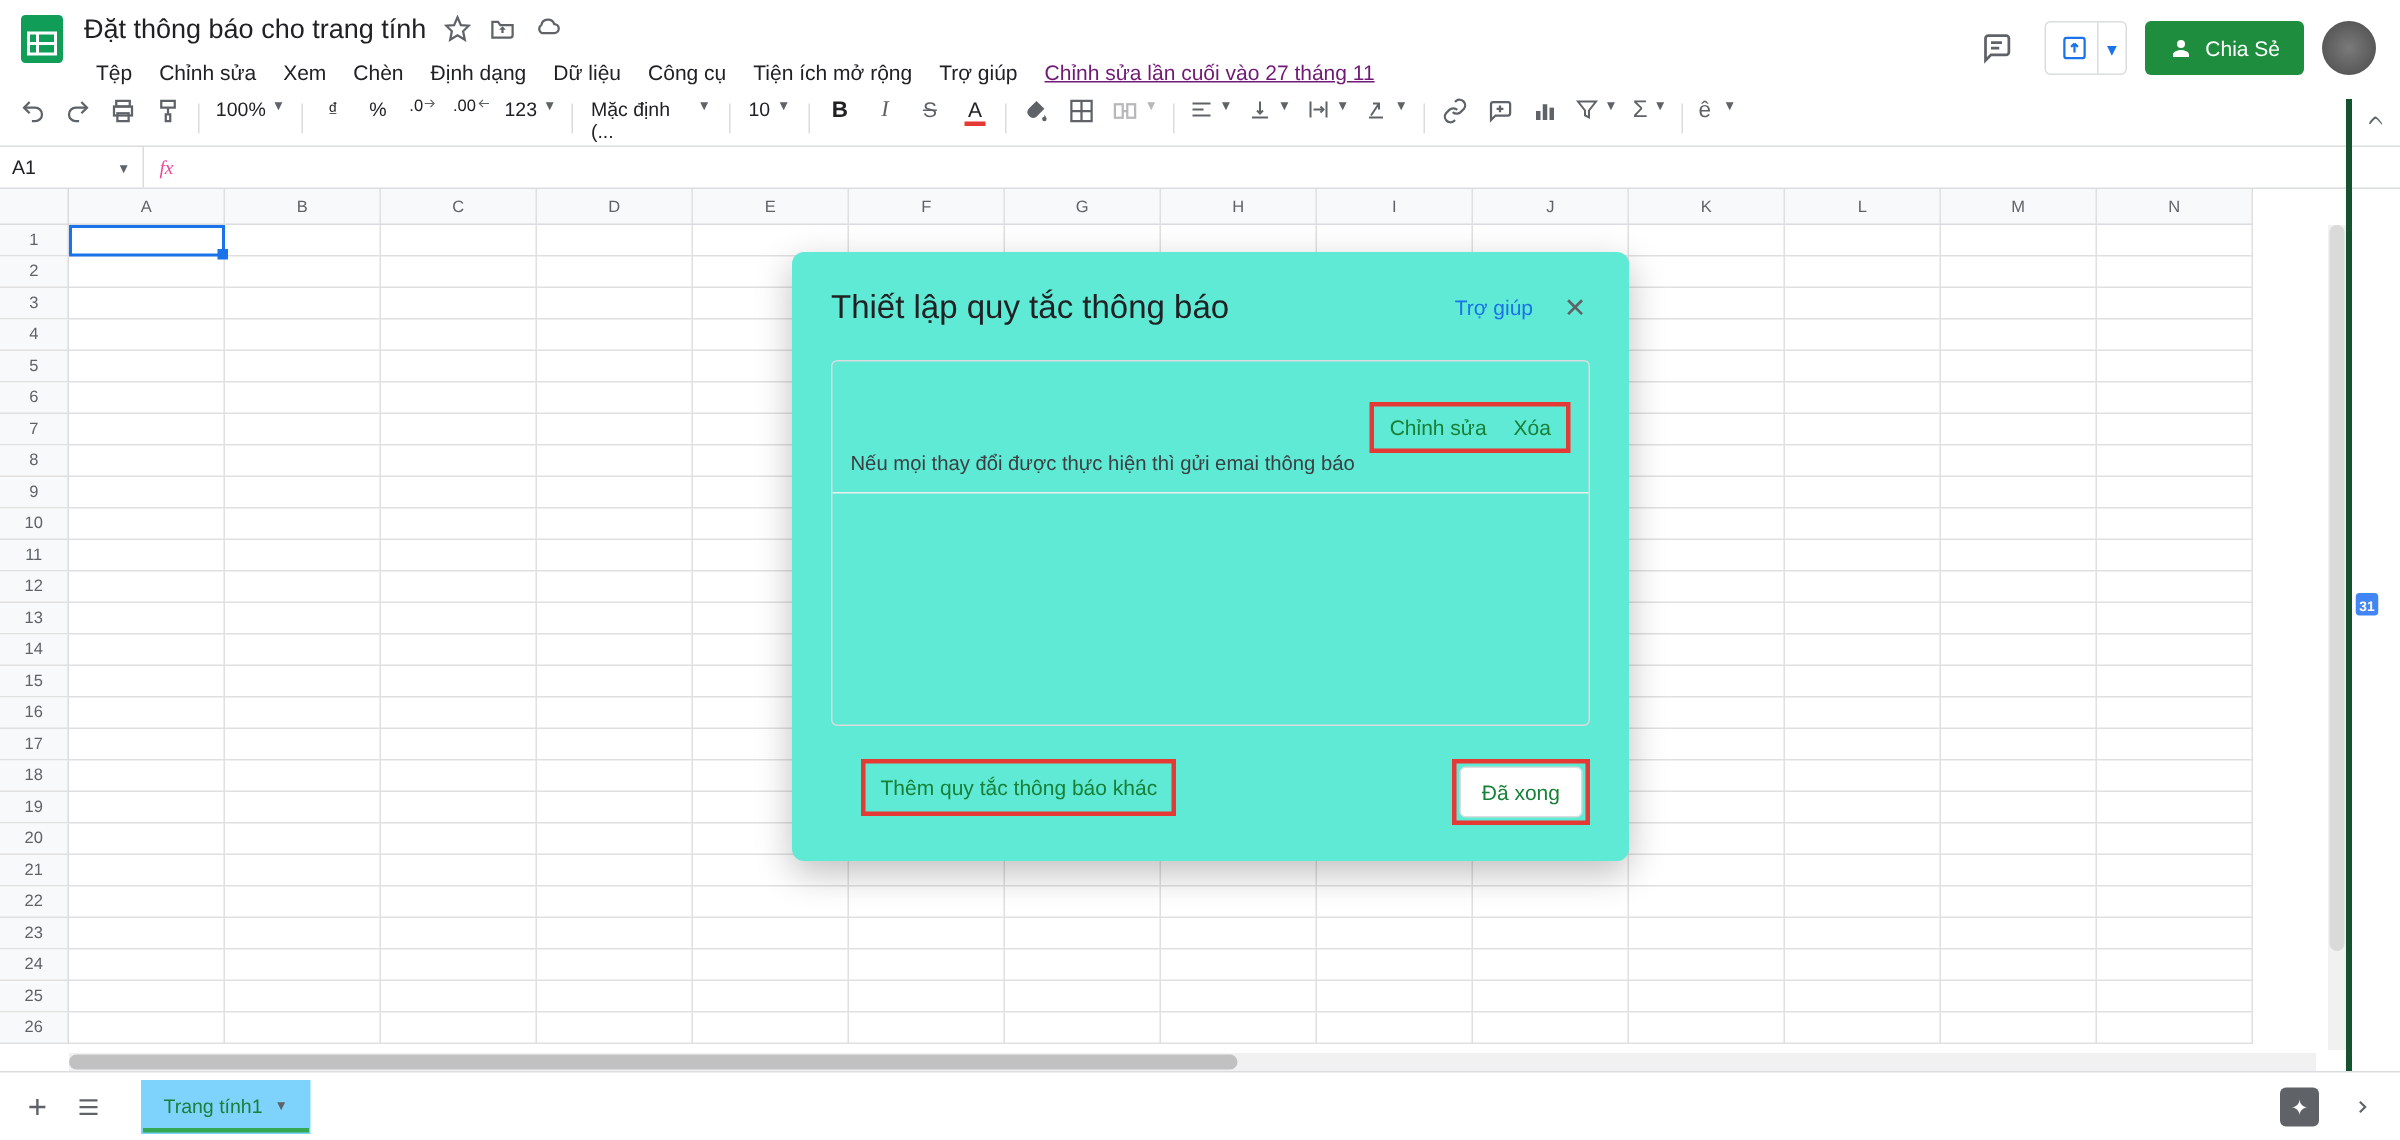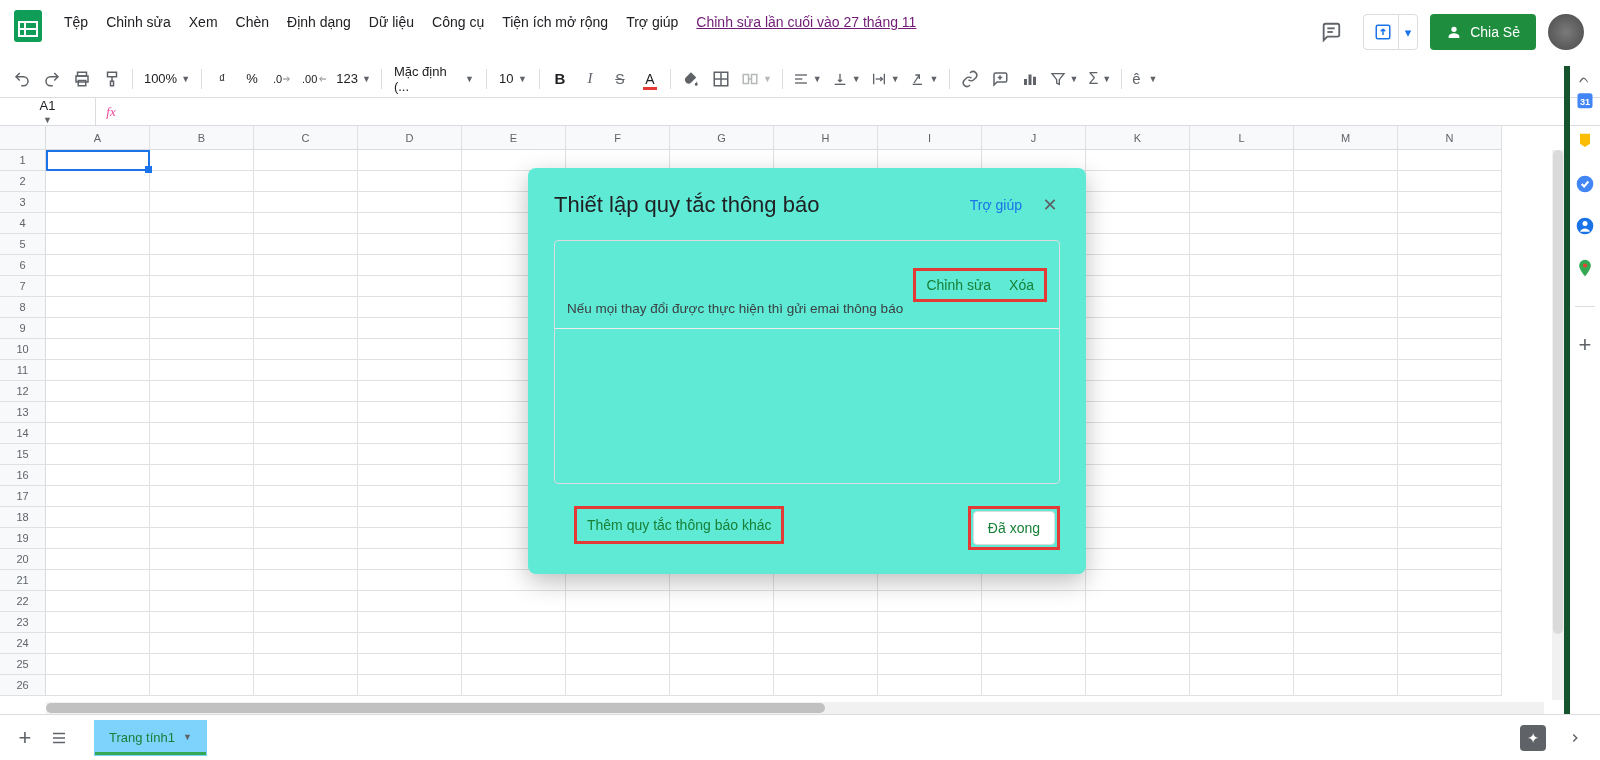--- a/index.html
+++ b/index.html
@@ -16,52 +16,52 @@
 .menu-item { padding:4px 8px; font-size:14px; color:#202124; cursor:pointer; border-radius:4px;}
 .last-edit { padding:4px 8px; font-size:14px; color:#701a75; text-decoration:underline; cursor:pointer;}
 .titlebar-right { display:flex; align-items:center; gap:12px; padding-right:8px; padding-top:6px;}
 .ico-btn { width:40px; height:40px; border-radius:50%; display:flex; align-items:center; justify-content:center; color:#5f6368; cursor:pointer;}
 .present-btn { height:36px; border:1px solid #dadce0; border-radius:4px; display:flex; align-items:center; padding:0 6px 0 10px; gap:6px; color:#1a73e8; cursor:pointer;}
 .present-btn .caret{ border-left:1px solid #dadce0; padding-left:6px; height:100%; display:flex; align-items:center;}
 .share-btn { height:36px; background:#1e8e3e; color:#fff; border-radius:4px; display:flex; align-items:center; padding:0 16px; gap:8px; font-size:14px; font-weight:500; cursor:pointer;}
 .avatar { width:36px; height:36px; border-radius:50%; background:radial-gradient(circle,#7a7a7a,#4a4a4a); }
 
 .toolbar { height:38px; border-bottom:1px solid #dadce0; display:flex; align-items:center; padding:0 8px; gap:2px; position:relative;}
-.tb { min-width:28px; height:28px; display:flex; align-items:center; justify-content:center; color:#5f6368; cursor:pointer; border-radius:2px; padding:0 4px; font-size:13px;}
+.tb { min-width:28px; height:28px; display:flex; align-items:flex-start; justify-content:center; color:#5f6368; cursor:pointer; border-radius:2px; padding:0 4px; font-size:13px;}
 .tb-sep { width:1px; height:20px; background:#dadce0; margin:0 4px;}
 .tb-text { color:#202124; }
 .tb .dd { margin-left:4px; font-size:9px; color:#5f6368;}
 .tb-zoom { width:56px; }
 .tb-font { width:92px; justify-content:space-between; padding:0 6px;}
 .tb-size { width:40px; justify-content:space-between; padding:0 6px;}
 .toolbar-collapse { position:absolute; right:10px; color:#5f6368; cursor:pointer;}
 
 .fxbar { height:28px; border-bottom:1px solid #dadce0; display:flex; align-items:center;}
-.namebox { width:96px; height:100%; border-right:1px solid #dadce0; display:flex; align-items:center; padding:0 8px; justify-content:space-between; font-size:13px;flex-direction:column;}
+.namebox { width:96px; height:100%; border-right:1px solid #dadce0; display:flex; align-items:center; padding:0 8px; justify-content:space-between; font-size:13px;}
 .namebox .dd { font-size:9px; color:#5f6368;}
 .fx-icon { width:30px; display:flex; align-items:center; justify-content:center; font-style:italic; color:#ec4899; font-family:serif;}
 .fx-input { flex:1; height:100%; padding:0 6px; font-size:13px;}
 
 .grid-wrap { position:absolute; top:126px; left:0; right:36px; bottom:46px; overflow:hidden;}
 .grid-corner { position:absolute; left:0; top:0; width:46px; height:24px; background:#f8f9fa; border-right:1px solid #dadce0; border-bottom:1px solid #dadce0;}
 .col-headers { position:absolute; left:46px; right:0; top:0; height:24px; display:flex;}
 .col-h { width:104px; flex:0 0 104px; background:#f8f9fa; border-right:1px solid #e0e0e0; border-bottom:1px solid #dadce0; display:flex; align-items:center; justify-content:center; font-size:11px; color:#5f6368;}
 .row-headers { position:absolute; left:0; top:24px; bottom:0; width:46px;}
 .row-h { height:21px; background:#f8f9fa; border-right:1px solid #dadce0; border-bottom:1px solid #e0e0e0; display:flex; align-items:center; justify-content:center; font-size:11px; color:#5f6368;}
 .cells { position:absolute; left:46px; top:24px; right:0; bottom:0;}
 .row { height:21px; display:flex;}
 .cell { width:104px; flex:0 0 104px; border-right:1px solid #e0e0e0; border-bottom:1px solid #e0e0e0;}
 .active-cell { position:absolute; left:46px; top:24px; width:104px; height:21px; border:2px solid #1a73e8; pointer-events:none;}
 .active-cell::after { content:''; position:absolute; right:-4px; bottom:-4px; width:7px; height:7px; background:#1a73e8;}
 .hscroll-track { position:absolute; left:46px; right:20px; bottom:0; height:12px; background:#f1f1f1;}
 .hscroll-thumb { position:absolute; left:0; width:52%; top:1px; bottom:1px; background:#c1c1c1; border-radius:6px;}
 .vscroll-track { position:absolute; right:0; top:24px; bottom:14px; width:12px; background:#f1f1f1;}
 .vscroll-thumb { position:absolute; top:0; height:88%; left:1px; right:1px; background:#dadada; border-radius:6px;}
 
-.sidepanel { position:absolute; right:0; top:66px; width:36px; bottom:46px; border-left:6px solid #14532d; display:flex; flex-direction:column; align-items:center; gap:22px; padding-top:24px;}
+.sidepanel { position:absolute; right:0; top:66px; width:36px; bottom:46px; border-left:4px solid #14532d; display:flex; flex-direction:row; align-items:center; gap:22px; padding-top:24px;}
 .sp-icon { width:20px; height:20px; cursor:pointer;}
 .sp-sep { width:20px; height:1px; background:#dadce0; margin:6px 0;}
 
 .sheetbar { position:absolute; left:0; right:0; bottom:0; height:46px; border-top:1px solid #dadce0; display:flex; align-items:center; padding:0 8px; background:#fff;}
 .sb-btn { width:34px; height:34px; display:flex; align-items:center; justify-content:center; color:#5f6368; cursor:pointer; border-radius:4px;}
 .sheet-tab { height:36px; padding:0 14px; display:flex; align-items:center; gap:8px; border:1px solid transparent; border-top:none; background:#7dd3fc; box-shadow:inset 0 -3px 0 #34a853; cursor:pointer; font-size:13px; color:#188038;}
 .sheet-tab .dd { font-size:9px; color:#5f6368;}
 .explore-box { margin-left:auto; width:26px; height:26px; background:#5f6368; border-radius:4px; display:flex; align-items:center; justify-content:center; color:#fff; font-size:14px;}
 
 .dialog { position:absolute; left:528px; top:168px; width:558px; background:#5eead4; border-radius:8px; box-shadow:0 8px 24px rgba(0,0,0,.25); padding:24px 26px;}
@@ -86,20 +86,39 @@
 <div class="titlebar">
   <div class="app-icon">
     <svg viewBox="0 0 36 36">
         <rect x="4" y="2" width="28" height="32" rx="3" fill="#0f9d58"></rect>
         <rect x="9" y="14" width="18" height="14" fill="none" stroke="#fff" stroke-width="2"></rect>
         <line x1="9" y1="21" x2="27" y2="21" stroke="#fff" stroke-width="2"></line>
         <line x1="15" y1="14" x2="15" y2="28" stroke="#fff" stroke-width="2"></line>
       </svg>
   </div>
   <div class="title-area">
+    <div class="title-row">
+      <span class="doc-title">Đặt thông báo cho trang tính</span>
+      <span class="title-icon">
+          <svg width="18" height="18" viewBox="0 0 24 24" fill="none" stroke="#5f6368" stroke-width="2">
+            <polygon points="12 2 15 9 22 9.5 17 14.5 18.5 22 12 18 5.5 22 7 14.5 2 9.5 9 9"></polygon>
+          </svg>
+        </span>
+      <span class="title-icon">
+          <svg width="18" height="18" viewBox="0 0 24 24" fill="none" stroke="#5f6368" stroke-width="2">
+            <path d="M3 6h5l2 3h11v9a2 2 0 0 1-2 2H3z"></path>
+            <path d="M12 10l-3 3h2v3h2v-3h2z" fill="#5f6368" stroke="none"></path>
+          </svg>
+        </span>
+      <span class="title-icon">
+          <svg width="18" height="18" viewBox="0 0 24 24" fill="none" stroke="#5f6368" stroke-width="2">
+            <path d="M18 16a4 4 0 0 0 0-8 6 6 0 0 0-11.5 1A4 4 0 0 0 7 16z"></path>
+          </svg>
+        </span>
+    </div>
     <div class="menu-row">
       <span class="menu-item">Tệp</span>
       <span class="menu-item">Chỉnh sửa</span>
       <span class="menu-item">Xem</span>
       <span class="menu-item">Chèn</span>
       <span class="menu-item">Định dạng</span>
       <span class="menu-item">Dữ liệu</span>
       <span class="menu-item">Công cụ</span>
       <span class="menu-item">Tiện ích mở rộng</span>
       <span class="menu-item">Trợ giúp</span>

